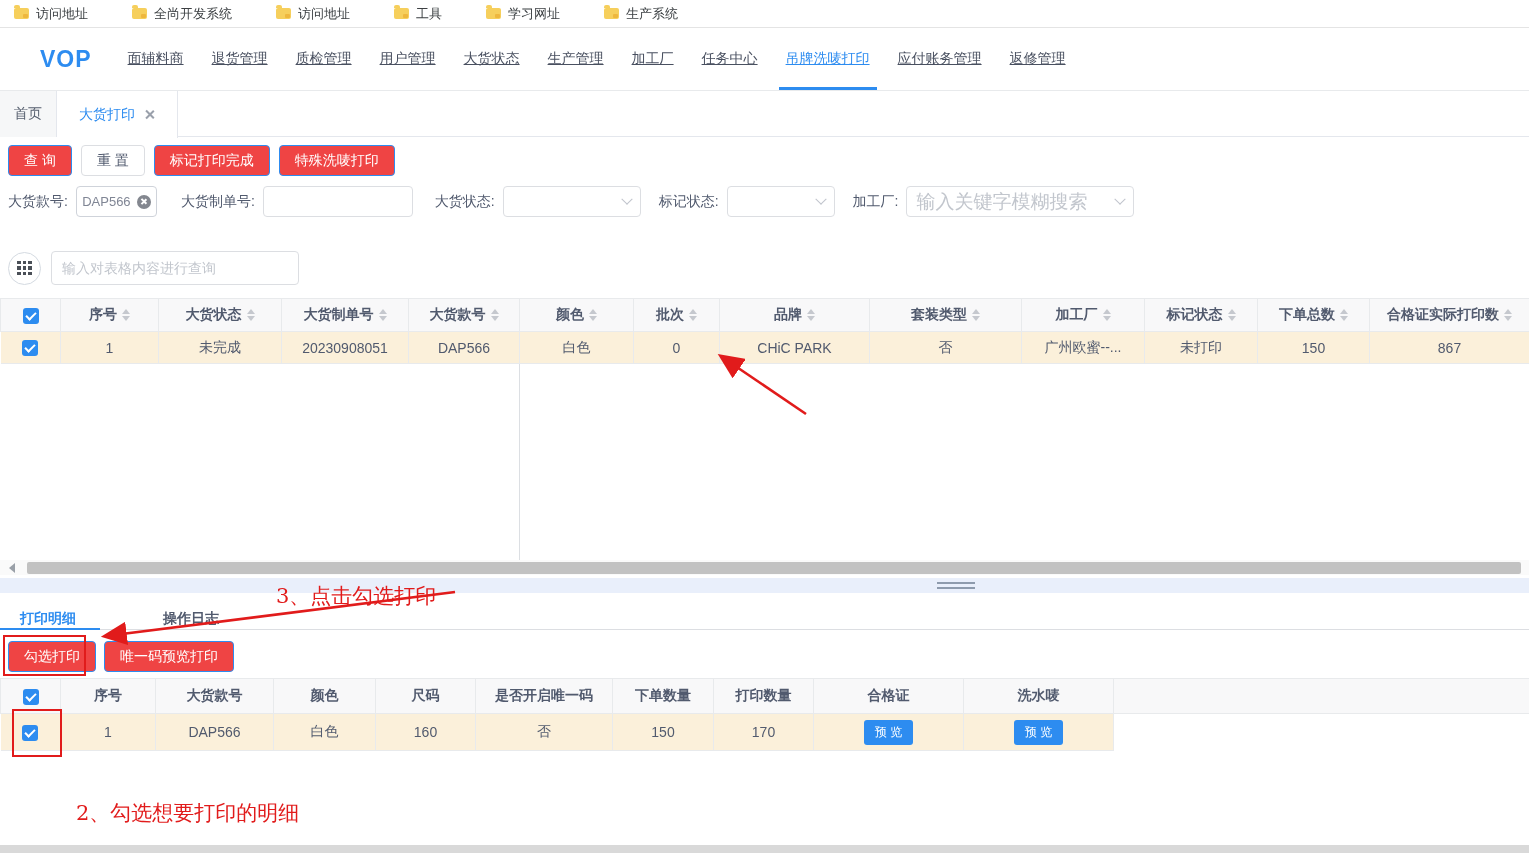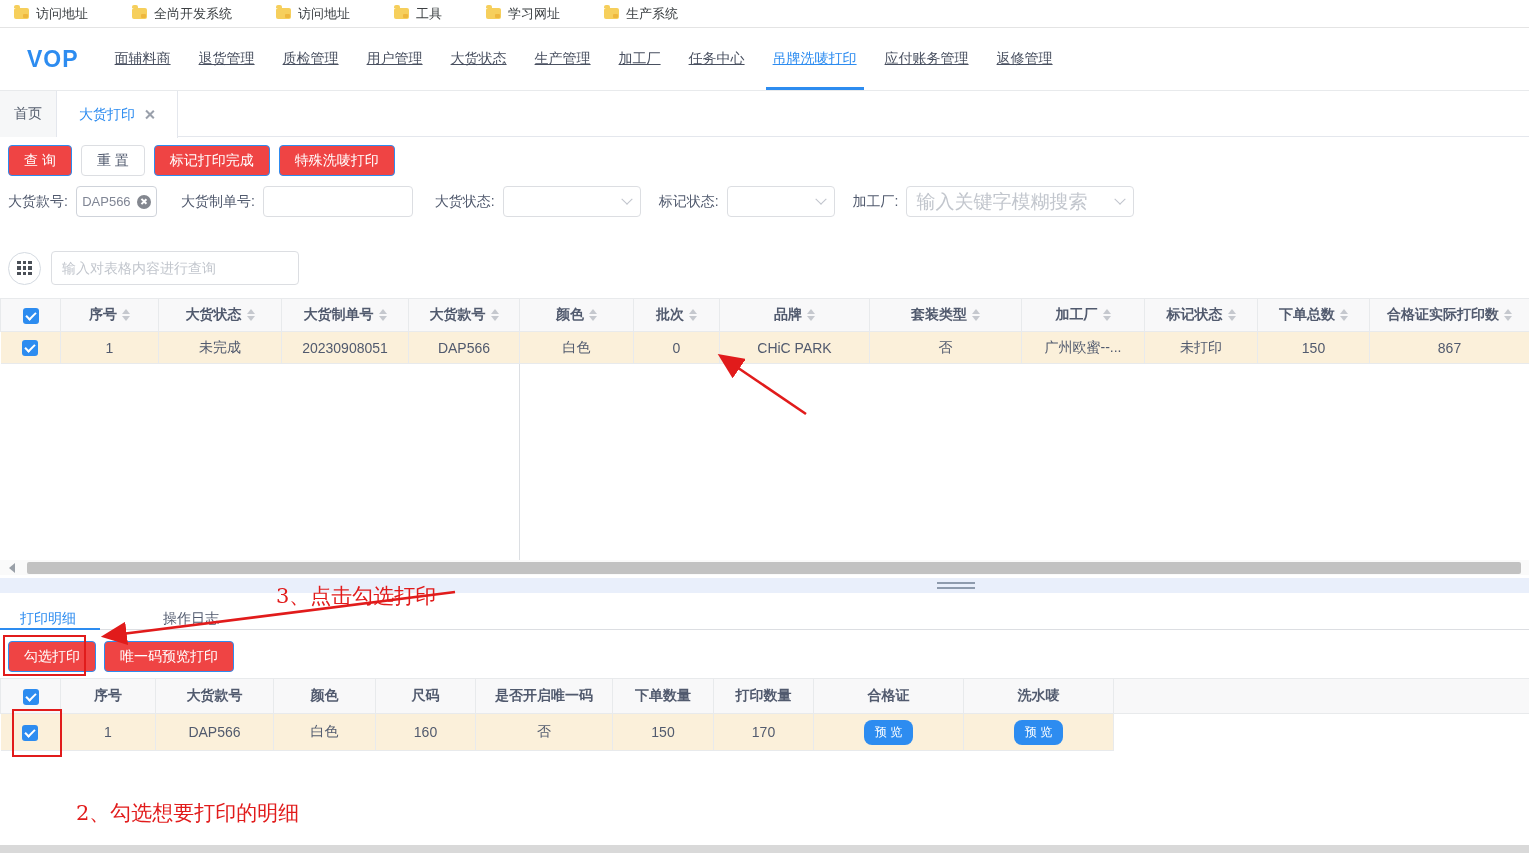--- a/index.html
+++ b/index.html
@@ -10,21 +10,21 @@
   
   .bookmarks { position:absolute; left:0; top:0; width:1529px; height:28px;
     display:flex; align-items:center; padding-left:14px; gap:44px; border-bottom:1px solid #e4e4e4; background:#fff; }
   .bm-item { display:flex; align-items:center; font-size:13px; color:#3c4043; cursor:pointer; }
   .folder-ic { position:relative; width:15px; height:11px; background:#f6cf5c; border-radius:2px; margin-right:7px; }
   .folder-ic::before { content:""; position:absolute; top:-3px; left:0; width:6px; height:3px; background:#f6cf5c; border-radius:2px 2px 0 0; }
   .folder-ic::after { content:""; position:absolute; right:1px; bottom:1px; width:5px; height:4px; background:#eeb73e; border-radius:1px; }
 
   
   .navbar { position:absolute; left:0; top:28px; width:1529px; height:63px;
-    display:flex; align-items:stretch; padding-left:27px; border-bottom:1px solid #e8eaec; background:#fff; }
+    display:flex; align-items:stretch; padding-left:40px; border-bottom:1px solid #e8eaec; background:#fff; }
   .logo { font-size:23px; font-weight:bold; color:#2d8cf0; letter-spacing:1px; align-self:center; margin-right:22px; }
   .nav-item { font-size:14px; color:#495060; padding:0 7px; margin:0 7px; display:flex; align-items:center; cursor:pointer; position:relative;text-decoration:underline; }
   .nav-item.active { color:#2d8cf0; }
   .nav-item.active::after { content:""; position:absolute; left:0; right:0; bottom:0; height:3px; background:#2d8cf0; }
 
   
   .tabstrip { position:absolute; left:0; top:91px; width:1529px; height:46px; background:#fff; border-bottom:1px solid #e4e7ed; }
   .tab-home { position:absolute; left:0; top:0; width:57px; height:46px; background:#f6f7f8;
     border-right:1px solid #e4e7ed; display:flex; align-items:center; justify-content:center; font-size:14px; color:#57606f; cursor:pointer; }
   .tab-active { position:absolute; left:57px; top:0; width:121px; height:47px; background:#fff;
@@ -70,38 +70,38 @@
   .row-hl td { background:#fbf0da; }
   .sort { display:inline-flex; flex-direction:column; gap:2px; margin-left:5px; vertical-align:middle; }
   .sort i { width:0; height:0; border-left:4px solid transparent; border-right:4px solid transparent; display:block; }
   .sort .up { border-bottom:5px solid #c5c8ce; }
   .sort .dn { border-top:5px solid #c5c8ce; }
   .cb { width:16px; height:16px; background:#2d8cf0; border-radius:3px; position:relative; display:inline-block; vertical-align:middle; cursor:pointer; }
   .cb::after { content:""; position:absolute; left:5.2px; top:2.2px; width:4px; height:8px; border:solid #fff; border-width:0 2px 2px 0; transform:rotate(45deg); }
   .t2 td { height:37px; }
   .t2 th { height:35px; }
   .td-plain { background:#fff !important; border:none !important; }
-  .mini-btn { display:inline-flex; align-items:center; justify-content:center; width:49px; height:25px; background:#2d8cf0; color:#fff; font-size:12px; border-radius:8px; cursor:pointer; }
+  .mini-btn { display:inline-flex; align-items:center; justify-content:center; width:49px; height:25px; background:#2d8cf0; color:#fff; font-size:12px; border-radius:3px; cursor:pointer; }
 
   .vdiv { position:absolute; left:519px; top:364px; width:1px; height:196px; background:#dcdfe3; }
 
   
   .hscroll { position:absolute; left:0; top:560px; width:1529px; height:15px; background:#fafafa; }
   .hs-btn { position:absolute; left:2px; top:1px; width:20px; height:13px; display:flex; align-items:center; justify-content:center; }
   .tri-left { width:0; height:0; border-top:5px solid transparent; border-bottom:5px solid transparent; border-right:6px solid #9aa0a8; }
   .hs-thumb { position:absolute; left:27px; top:1.5px; width:1494px; height:12px; background:#c2c2c2; border-radius:2px; cursor:pointer; }
 
   
   .splitter { position:absolute; left:0; top:578px; width:1529px; height:15px; background:#e9effb; cursor:row-resize; }
   .sp-handle { position:absolute; left:937px; top:4px; width:38px; display:flex; flex-direction:column; gap:3px; }
   .sp-handle i { display:block; height:2px; background:#8e9bad; }
 
   
   .panel-tabs { position:absolute; left:0; top:594px; width:1529px; height:36px; border-bottom:1px solid #dcdee2; background:#fff; }
-  .ptab { position:absolute; top:0; height:50px; display:flex; align-items:center; font-size:14px; cursor:pointer; }
+  .ptab { position:absolute; top:0; height:50px; display:flex; align-items:center; font-size:14px; cursor:pointer;font-weight:bold; }
   .ptab1 { left:20px; color:#2d8cf0; }
   .ptab2 { left:163px; color:#515a6e; }
   .ptab-bar { position:absolute; left:0; bottom:-1px; width:100px; height:2px; background:#2d8cf0; }
   .panel-btns { position:absolute; left:8px; top:641px; display:flex; gap:8px; }
 
   .red-rect { position:absolute; border:2px solid #e11b1b; background:transparent; pointer-events:none; z-index:40; }
   .rr-btn { left:3px; top:635px; width:83px; height:41px; }
   .rr-cb { left:12px; top:709px; width:50px; height:48px; }
 
   

